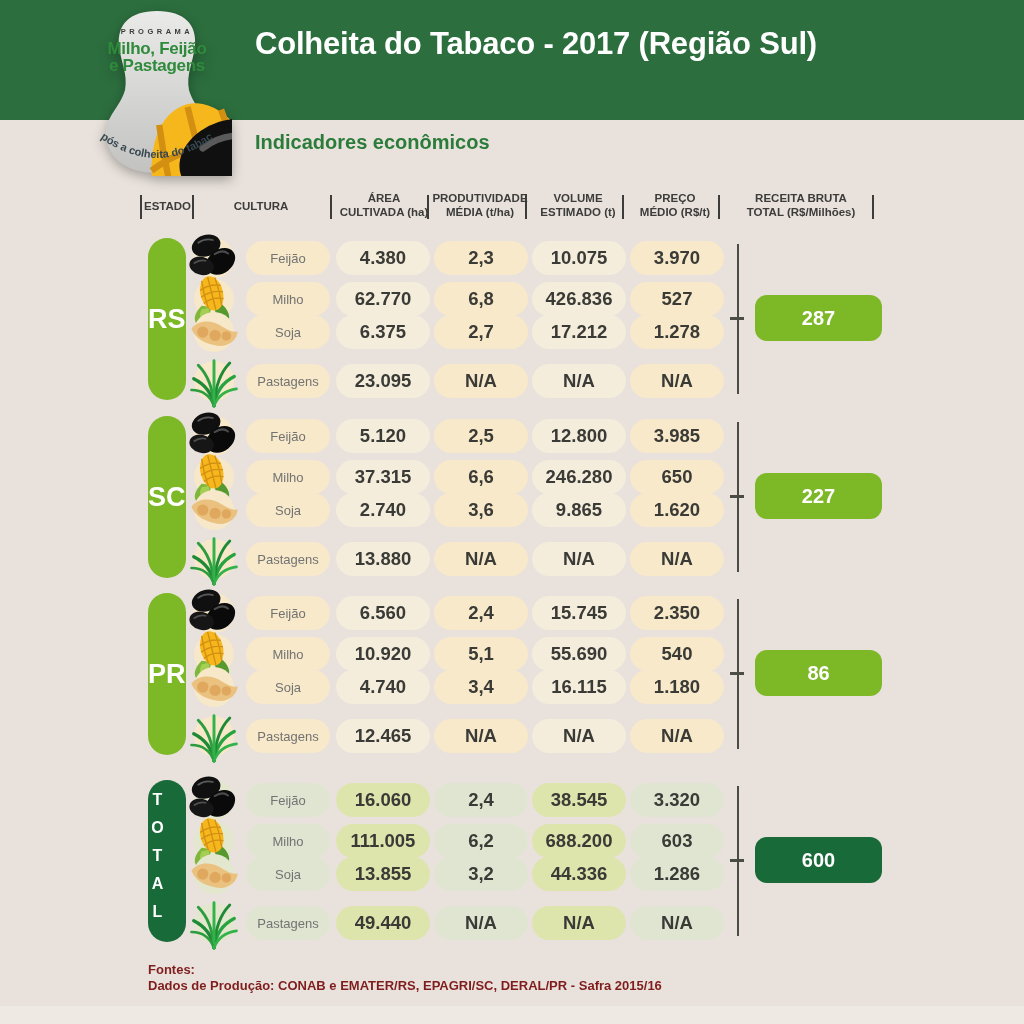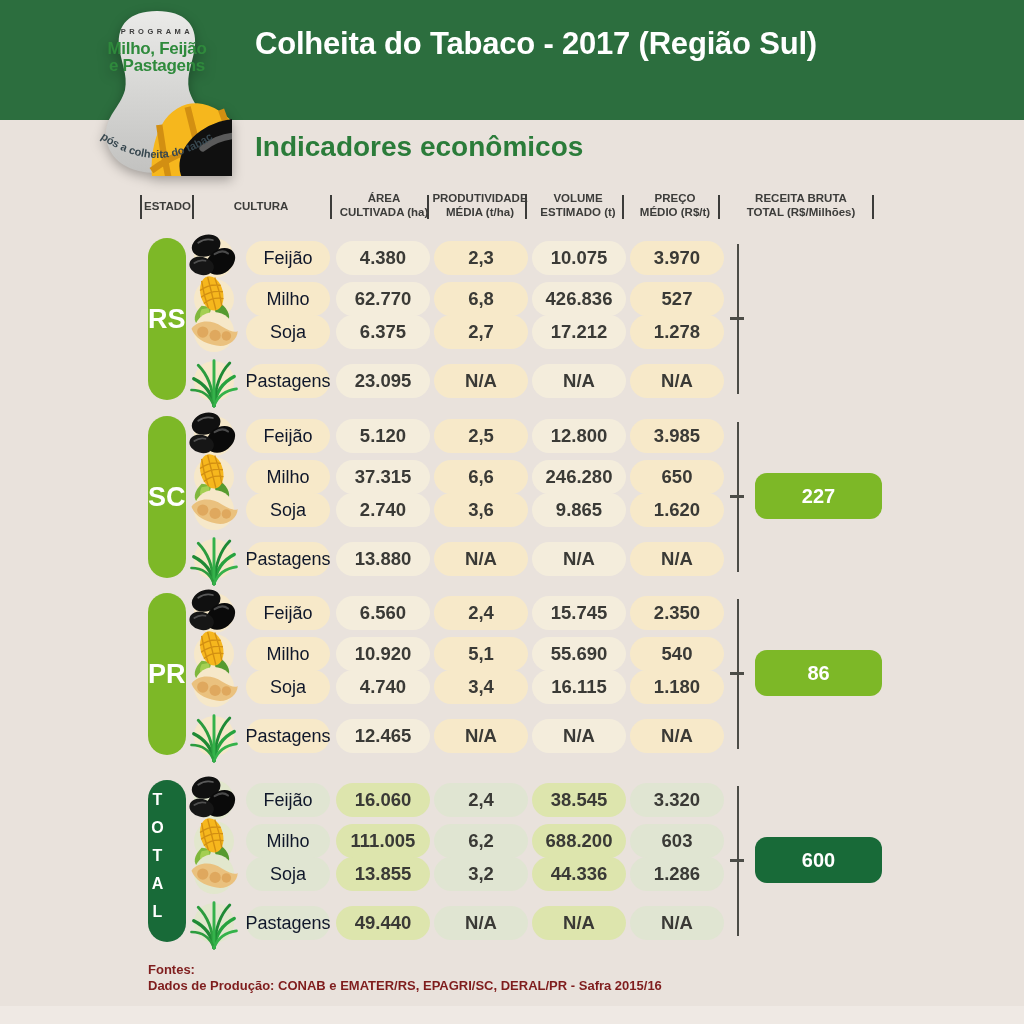--- a/index.html
+++ b/index.html
@@ -2,21 +2,21 @@
 <html><head>
 <meta charset="utf-8">
 <style>
   html,body{margin:0;padding:0;background:#fff}
   .page{position:relative;width:1024px;height:1024px;background:#e9e2dc;overflow:hidden;
         font-family:"Liberation Sans",sans-serif;}
   
   .band{position:absolute;left:0;top:0;width:1024px;height:120px;background:#2c6e3e}
   .title{position:absolute;left:255px;top:24px;width:740px;color:#fff;font-size:31px;
          font-weight:bold;line-height:40px;letter-spacing:-.2px}
-  .subtitle{position:absolute;left:255px;top:131px;color:#2b7c3a;font-size:28px;font-weight:bold}
+  .subtitle{position:absolute;left:255px;top:131px;color:#2b7c3a;font-size:20px;font-weight:bold}
   
   .logo{position:absolute;left:82px;top:8px;width:150px;height:168px;z-index:3;
         filter:drop-shadow(0 4px 6px rgba(0,0,0,.30))}
   .lt-prog{font-size:7.5px;letter-spacing:3.5px;fill:#3c3c3c;font-weight:bold;text-anchor:middle}
   .lt-main{font-size:17px;font-weight:bold;fill:#2f8a3c;text-anchor:middle;letter-spacing:-.3px}
   .lt-banner{font-size:11px;font-weight:bold;fill:#37474f}
   
   .hc{position:absolute;top:191px;text-align:center;font-size:11.5px;font-weight:bold;
       color:#3c3c3a;line-height:14px}
   .hc.single{padding-top:8px}
@@ -27,21 +27,21 @@
   .state-pill{position:absolute;left:148px;top:0;width:38px;height:162px;border-radius:19px;
       display:flex;align-items:center;color:#fff;font-weight:bold}
   .state-pill.bright{background:#7db827;font-size:27px}
   .state-pill.dark{background:#186a38}
   .vert{writing-mode:vertical-rl;text-orientation:upright;font-size:16px;
         letter-spacing:11px;font-weight:bold}
   .row{position:absolute;left:0;width:1024px;height:34px}
   .r0{top:3px}.r1{top:44px}.r2{top:77px}.r3{top:126px}
   .pill{position:absolute;top:0;height:34px;border-radius:17px;display:flex;
         align-items:center;justify-content:center}
-  .p-label{left:246px;width:84px;font-size:18px;color:#0f172a}
+  .p-label{left:246px;width:84px;font-size:13px;color:#737373}
   .p-area{left:336px;width:94px}
   .p-prod{left:434px;width:94px}
   .p-vol{left:532px;width:94px}
   .p-price{left:630px;width:94px}
   .num{font-weight:bold;font-size:18.5px;color:#3a3a36}
   .gs .even{background:#f7e9c9}
   .gs .odd{background:#f4eddc}
   .gt .even{background:#e0e5d2}
   .gt .odd{background:#dde5ad}
   .icon-wrap{position:absolute;left:194px;top:-3px;width:40px;height:40px;border-radius:50%}
@@ -210,20 +210,21 @@
           </svg>
         </span>
       <div class="pill p-label even">Pastagens</div>
       <div class="pill p-area odd num">23.095</div>
       <div class="pill p-prod even num">N/A</div>
       <div class="pill p-vol odd num">N/A</div>
       <div class="pill p-price even num">N/A</div>
     </div>
     <div class="bracket"></div>
     <div class="tick"></div>
+    <div class="rev-pill rev-bright">287</div>
   </section>
 
   <section class="group g-sc gs">
     <div class="state-pill bright">
         <span>SC</span>
       </div>
     <div class="row r0">
       <span class="icon-wrap">
           <svg>
             <use href="#sym-beans"></use>

